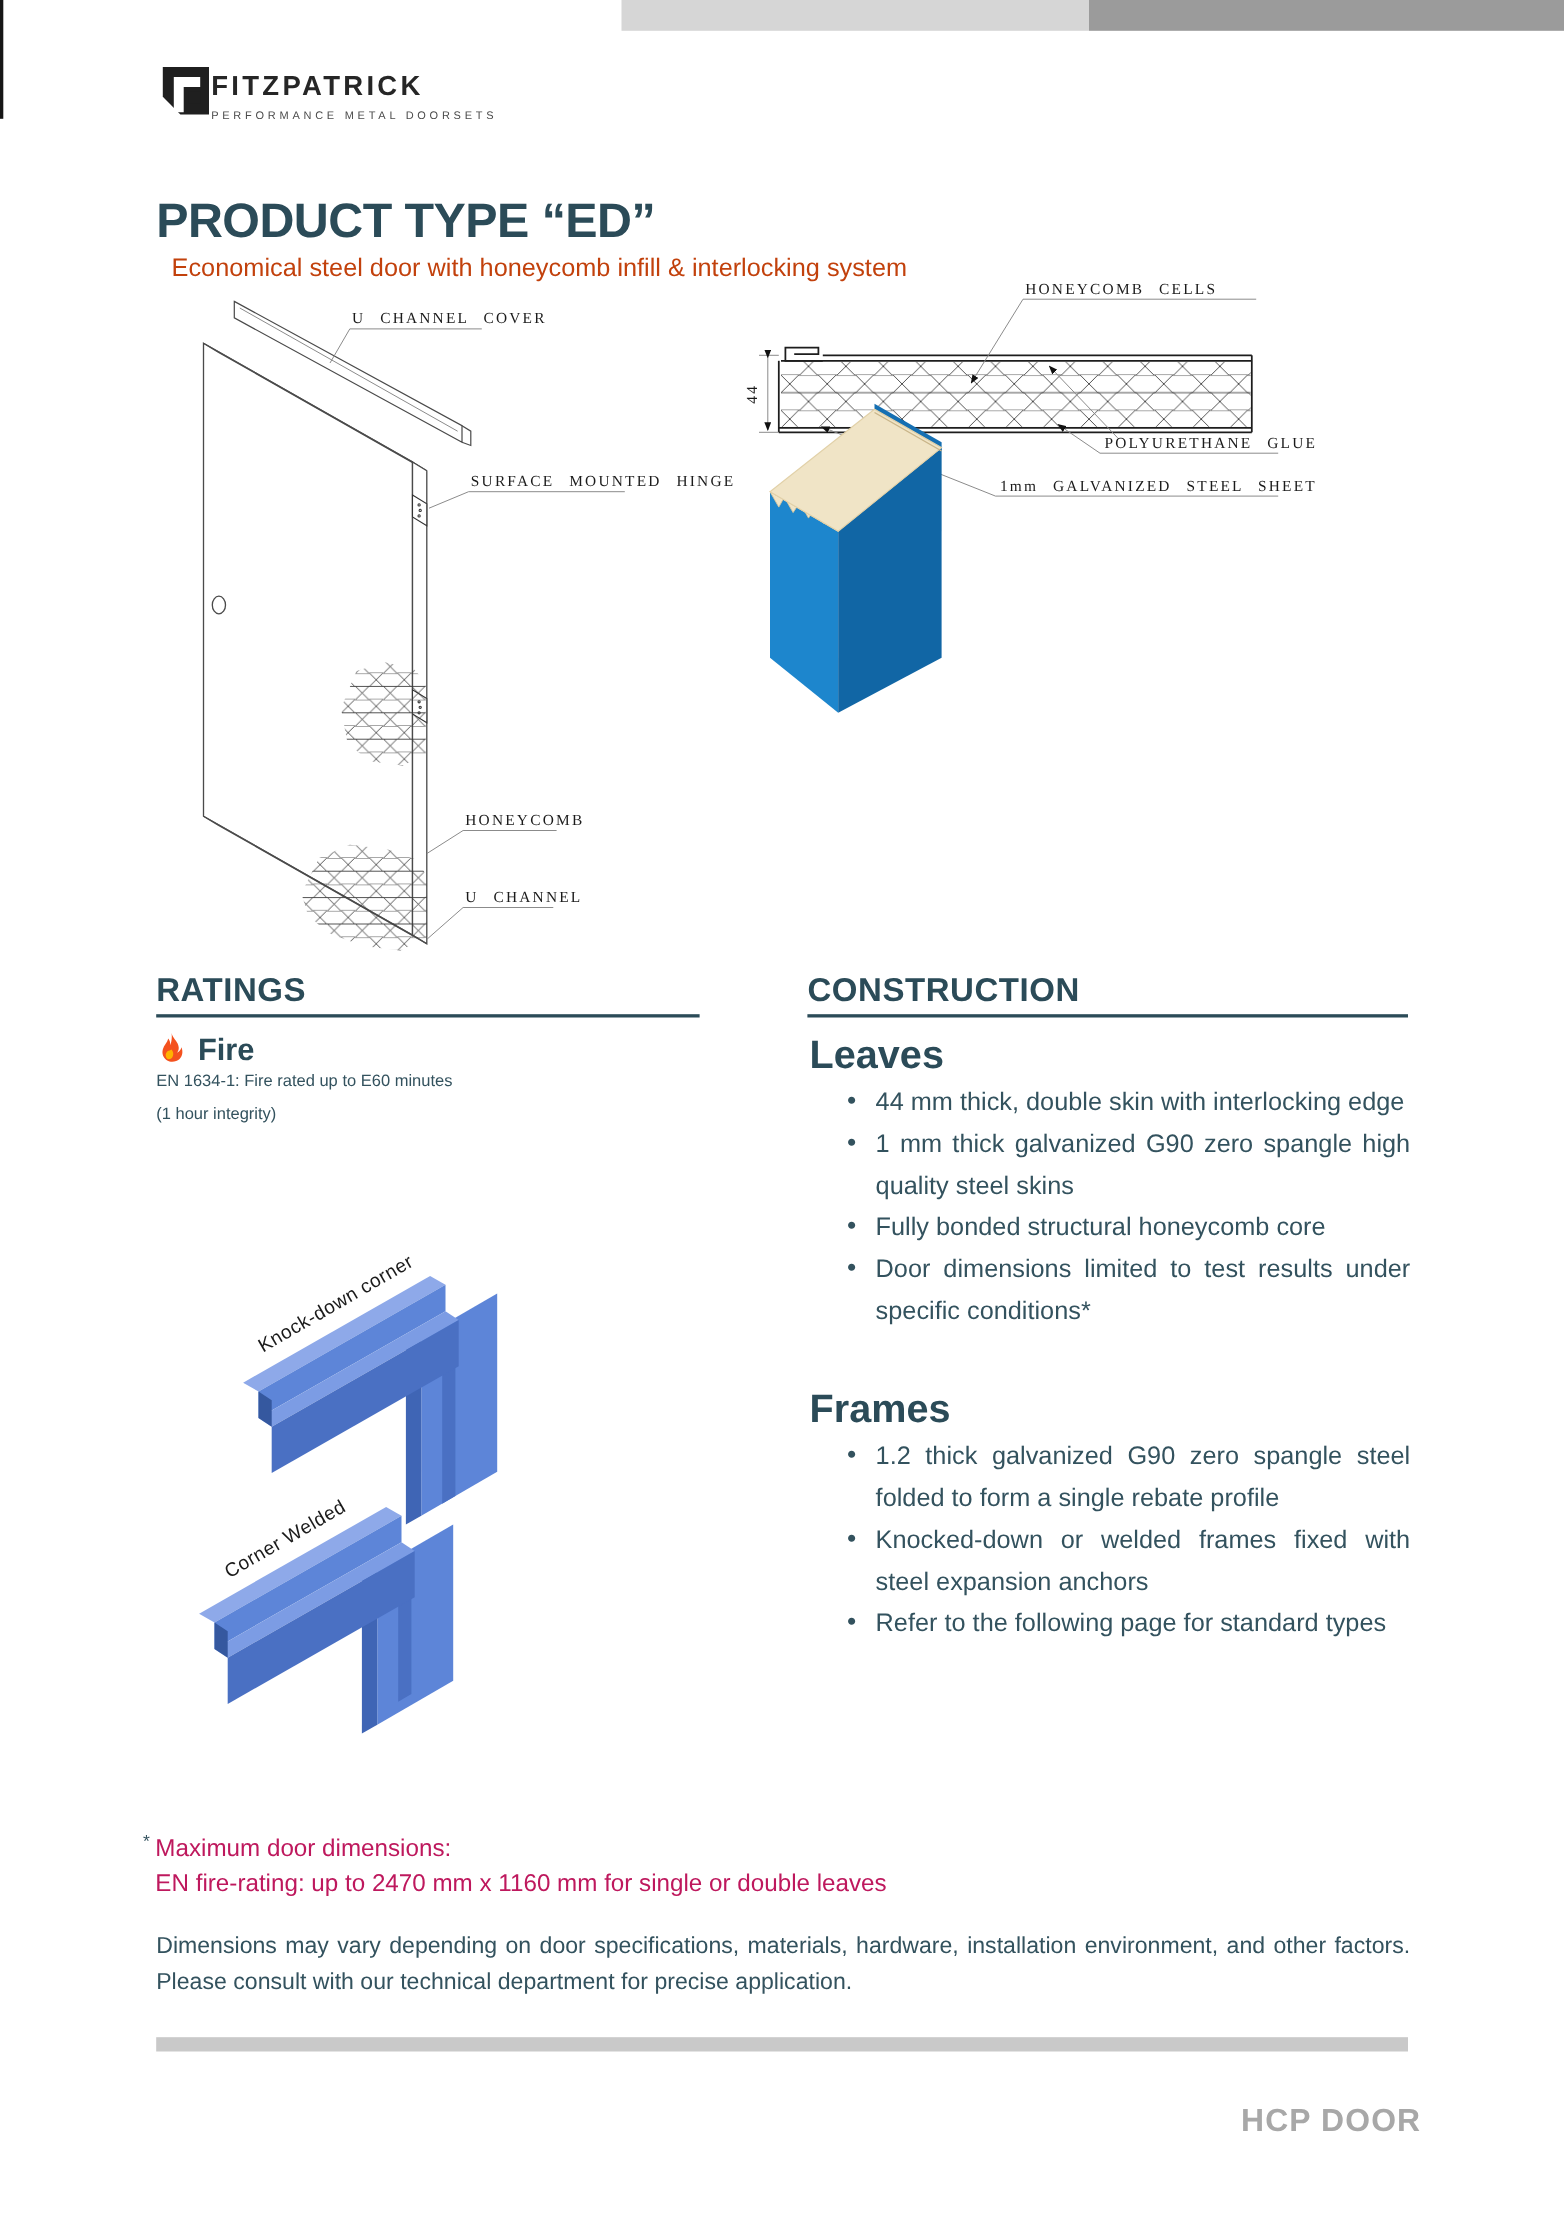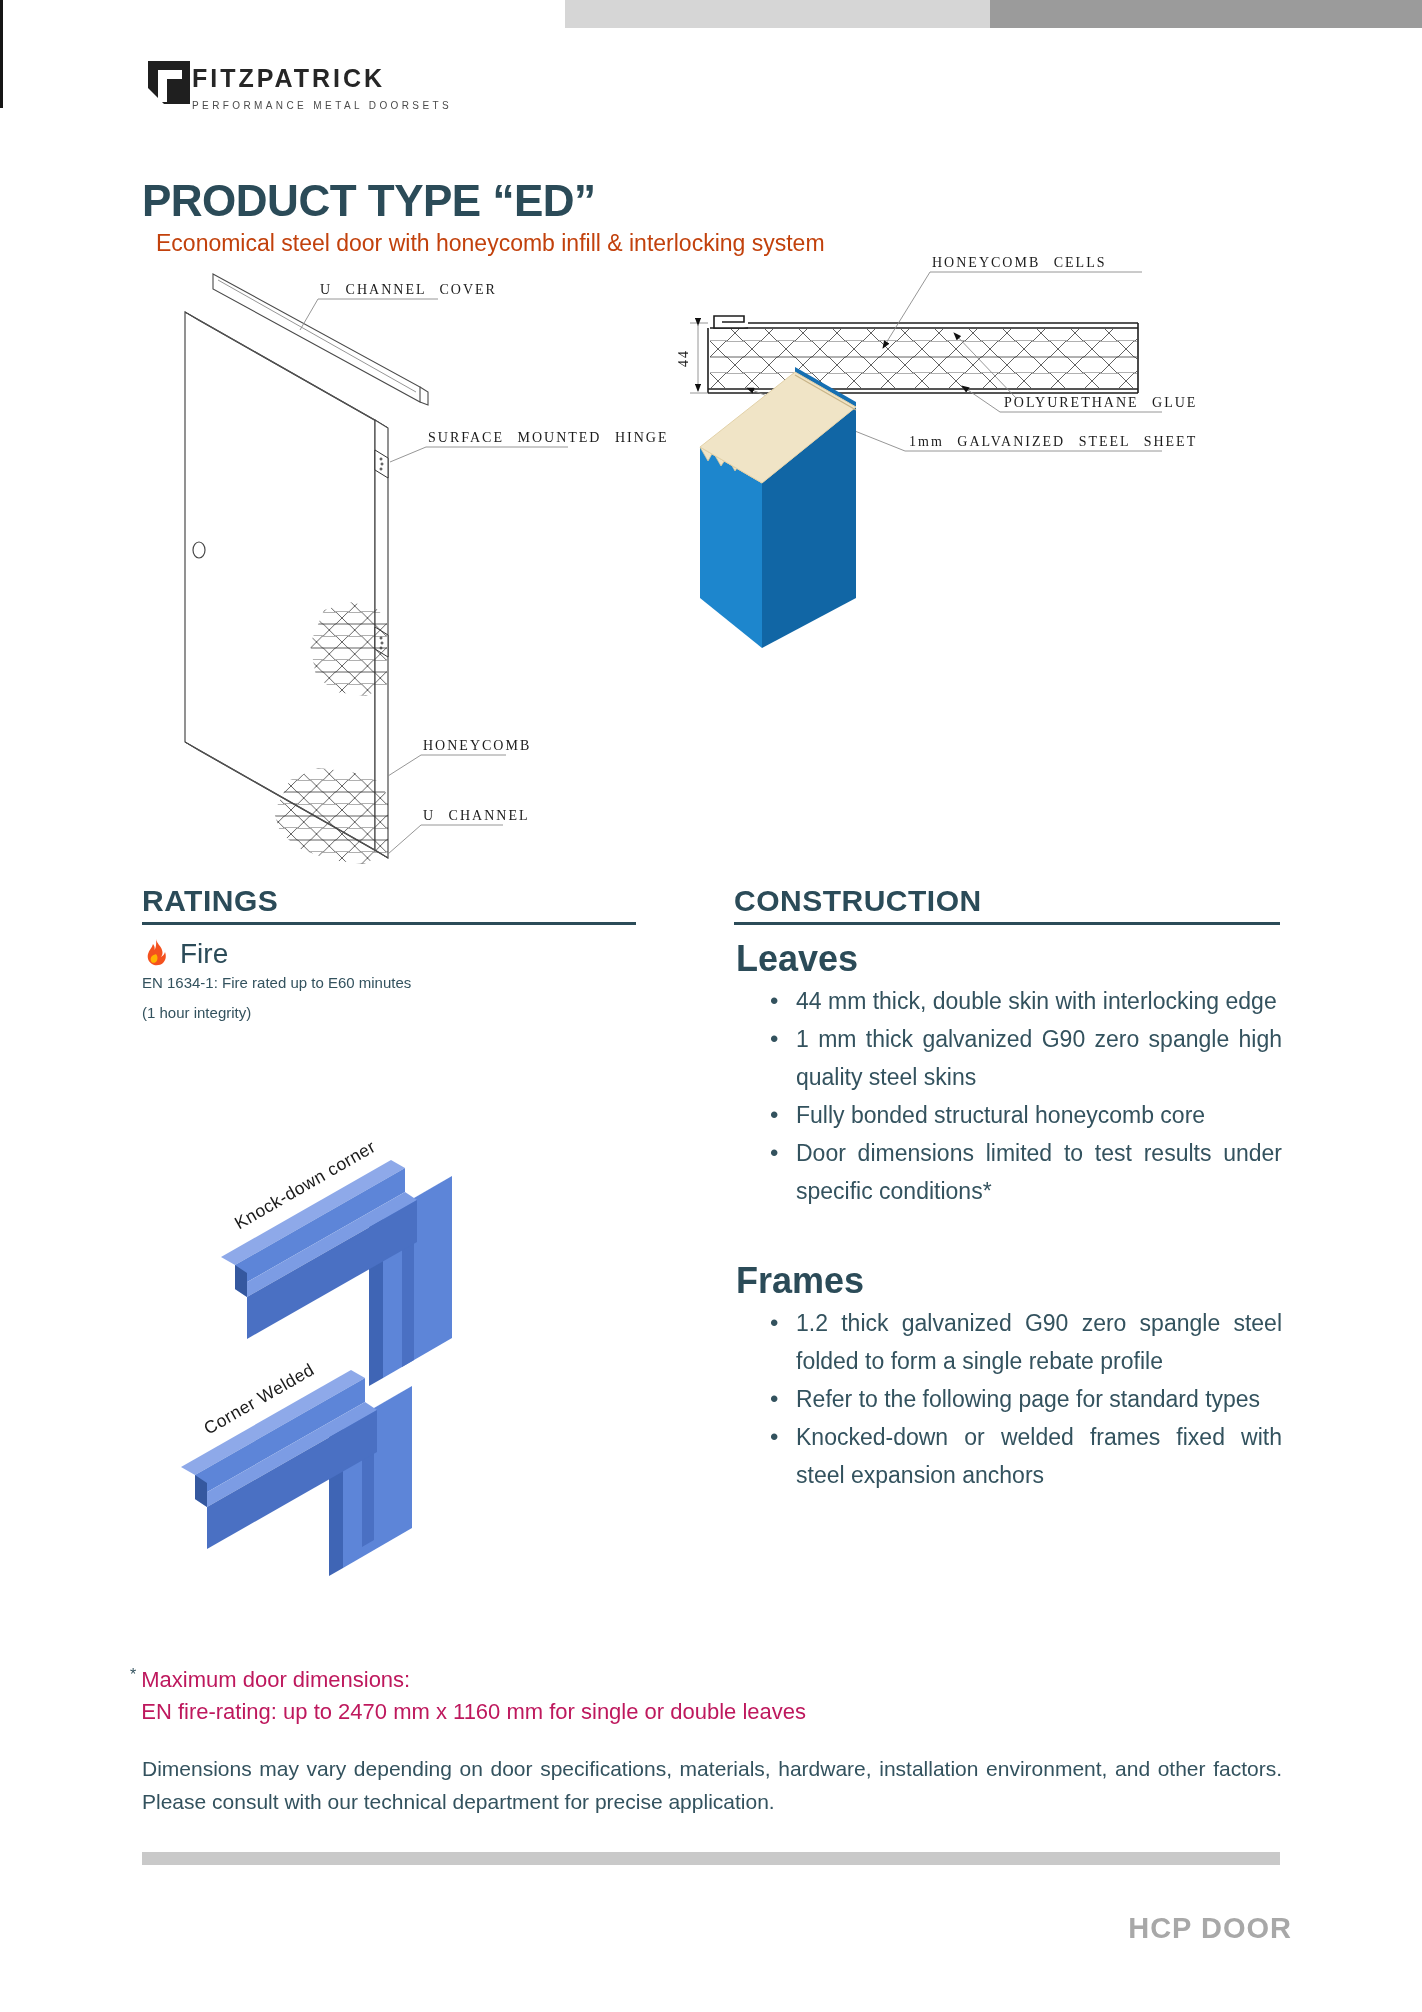--- a/index.html
+++ b/index.html
@@ -26,21 +26,21 @@
   .page-subtitle { left:156px; top:230px; font-size:23px; color:#c2410c; }
 
   .section-heading { font-size:30px; font-weight:bold; color:#2b4b58; letter-spacing:0.5px; }
   .section-rule { height:3px; background:#2b4b58; }
   #ratings-heading { left:142px; top:884px; }
   #ratings-rule { left:142px; top:922px; width:494px; }
   #construction-heading { left:734px; top:884px; }
   #construction-rule { left:734px; top:922px; width:546px; }
 
   .fire-row { left:144px; top:938px; display:flex; align-items:center; gap:12px; }
-  .fire-heading { font-size:28px; font-weight:normal; color:#2b4b58; }
+  .fire-heading { font-size:28px; font-weight:bold; color:#2b4b58; }
   .body-text { font-size:15px; color:#33525e; }
   #fire-line1 { left:142px; top:974px; }
   #fire-line2 { left:142px; top:1004px; }
 
   .sub-heading { font-size:36px; font-weight:bold; color:#2b4b58; }
   #leaves-heading { left:736px; top:938px; }
   #frames-heading { left:736px; top:1260px; }
 
   ul.bullets { left:768px; margin:0; padding:0; list-style:none; width:514px; }
   #leaves-list { top:982px; }
@@ -271,22 +271,22 @@
   <ul class="abs bullets" id="leaves-list">
     <li>44 mm thick, double skin with interlocking edge</li>
     <li>1 mm thick galvanized G90 zero spangle high quality steel skins</li>
     <li>Fully bonded structural honeycomb core</li>
     <li>Door dimensions limited to test results under specific conditions*</li>
   </ul>
 
   <div class="abs sub-heading" id="frames-heading">Frames</div>
   <ul class="abs bullets" id="frames-list">
     <li>1.2 thick galvanized G90 zero spangle steel folded to form a single rebate profile</li>
+    <li>Knocked-down or welded frames fixed with steel expansion anchors</li>
     <li>Refer to the following page for standard types</li>
-    <li>Knocked-down or welded frames fixed with steel expansion anchors</li>
   </ul>
 
   <div class="abs footnote">
     <span class="footnote-marker">*</span>
     <span class="footnote-lines">
       <div>Maximum door dimensions:</div>
       <div>EN fire-rating: up to 2470 mm x 1160 mm for single or double leaves</div>
     </span>
   </div>
 

